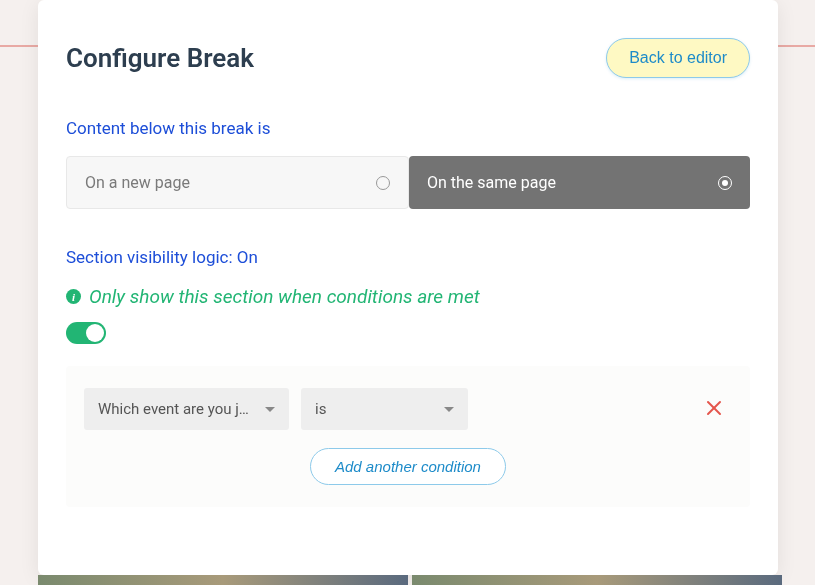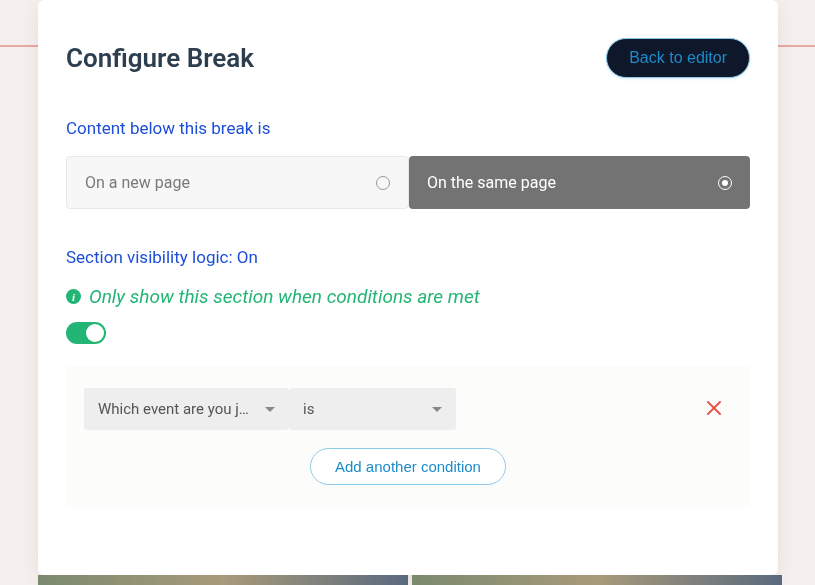--- a/index.html
+++ b/index.html
@@ -40,21 +40,21 @@
       align-items: center;
       margin-bottom: 40px;
     }
     .modal-title {
       font-size: 26px;
       font-weight: 600;
       color: #2d3e4f;
     }
     .back-btn {
       border: 1px solid #8dcaea;
-      background: #0f172a;
+      background: #fef9c3;
       color: #1d8bc9;
       font-size: 16px;
       padding: 10px 22px;
       border-radius: 22px;
       cursor: pointer;
       box-shadow: 0 1px 3px rgba(29,139,201,0.15);
     }
     .section-label {
       font-size: 17px;
       color: #1d4ed8;
@@ -147,20 +147,21 @@
       border-radius: 50%;
     }
     .conditions-panel {
       background: #fcfcfb;
       border-radius: 4px;
       padding: 22px 18px;
     }
     .condition-row {
       display: flex;
       align-items: center;
+      gap: 12px;
       margin-bottom: 18px;
     }
     .dropdown {
       background: #eeeeee;
       padding: 12px 14px;
       border-radius: 3px;
       display: flex;
       justify-content: space-between;
       align-items: center;
       color: #555;
@@ -198,20 +199,21 @@
       justify-content: center;
     }
     .add-condition-btn {
       border: 1px solid #8dcaea;
       background: #fff;
       color: #1d8bc9;
       font-size: 15px;
       padding: 9px 24px;
       border-radius: 20px;
       cursor: pointer;
+      font-style: italic;
     }
     .bg-images {
       position: absolute;
       bottom: 0;
       left: 38px;
       right: 0;
       height: 10px;
       display: flex;
       gap: 4px;
     }

